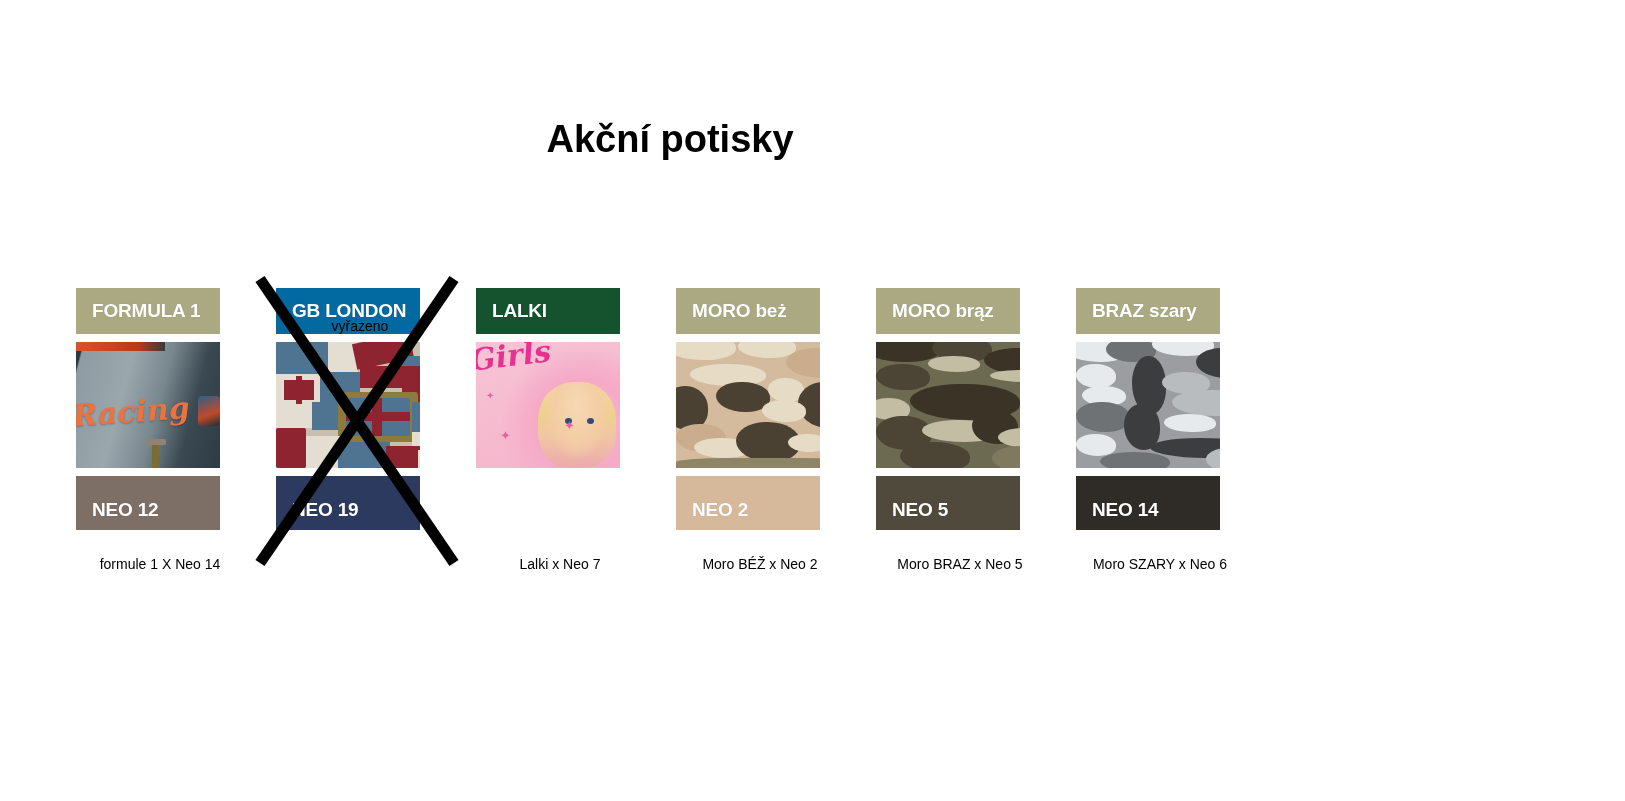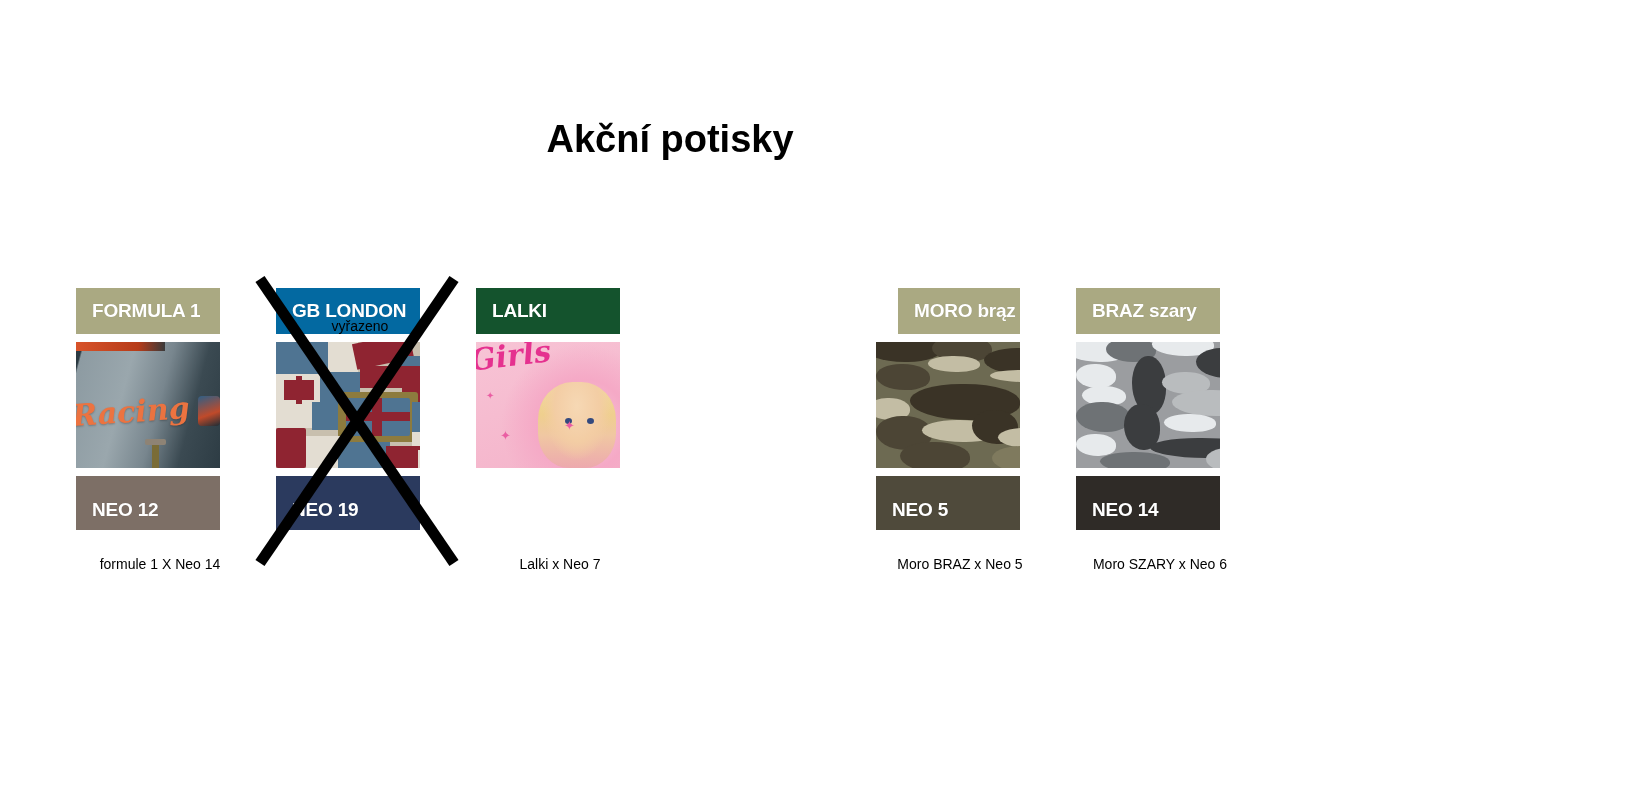--- a/index.html
+++ b/index.html
@@ -244,23 +244,48 @@
       <span class="eye l"></span>
       <span class="eye r"></span>
       <span class="star" style="left:24px;top:86px;">✦</span>
       <span class="star" style="left:88px;top:76px;">✦</span>
       <span class="star" style="left:150px;top:20px;font-size:10px;">✦</span>
       <span class="star" style="left:10px;top:48px;font-size:10px;">✦</span>
     </div>
     <div class="caption">Lalki x Neo 7</div>
   </div>
 
+  <div class="card" style="left:600px;">
+    <div class="card-header" style="background:#aaa982;">
+      <span class="htxt">MORO beż</span>
+    </div>
+    <div class="swatch camo sw-moro-bez">
+      <i class="a" style="left:-10px;top:-8px;width:70px;height:26px;"></i>
+      <i class="a" style="left:62px;top:-6px;width:58px;height:22px;"></i>
+      <i class="b" style="left:110px;top:6px;width:66px;height:30px;"></i>
+      <i class="a" style="left:14px;top:22px;width:76px;height:22px;"></i>
+      <i class="c" style="left:-12px;top:44px;width:44px;height:44px;"></i>
+      <i class="c" style="left:40px;top:40px;width:54px;height:30px;"></i>
+      <i class="a" style="left:92px;top:36px;width:36px;height:24px;"></i>
+      <i class="c" style="left:122px;top:40px;width:56px;height:46px;"></i>
+      <i class="a" style="left:86px;top:58px;width:44px;height:22px;"></i>
+      <i class="b" style="left:0px;top:82px;width:50px;height:28px;"></i>
+      <i class="a" style="left:18px;top:96px;width:56px;height:20px;"></i>
+      <i class="c" style="left:60px;top:80px;width:64px;height:40px;"></i>
+      <i class="a" style="left:112px;top:92px;width:40px;height:18px;"></i>
+      <i class="d" style="left:0px;top:116px;width:176px;height:14px;border-radius:30%;"></i>
+    </div>
+    <div class="card-footer" style="background:#d6b99b;">
+      <span class="ftxt">NEO 2</span>
+    </div>
+    <div class="caption">Moro BÉŽ x Neo 2</div>
+  </div>
 
   <div class="card" style="left:800px;">
-    <div class="card-header" style="background:#aaa982;margin-left:22px;">
+    <div class="card-header" style="background:#aaa982;">
       <span class="htxt">MORO brąz</span>
     </div>
     <div class="swatch camo sw-moro-braz">
       <i class="c" style="left:-14px;top:-10px;width:80px;height:30px;"></i>
       <i class="b" style="left:56px;top:-6px;width:60px;height:26px;"></i>
       <i class="a" style="left:52px;top:14px;width:52px;height:16px;"></i>
       <i class="c" style="left:108px;top:6px;width:72px;height:26px;"></i>
       <i class="b" style="left:0px;top:22px;width:54px;height:26px;"></i>
       <i class="a" style="left:114px;top:28px;width:64px;height:12px;"></i>
       <i class="c" style="left:34px;top:42px;width:110px;height:36px;"></i>

